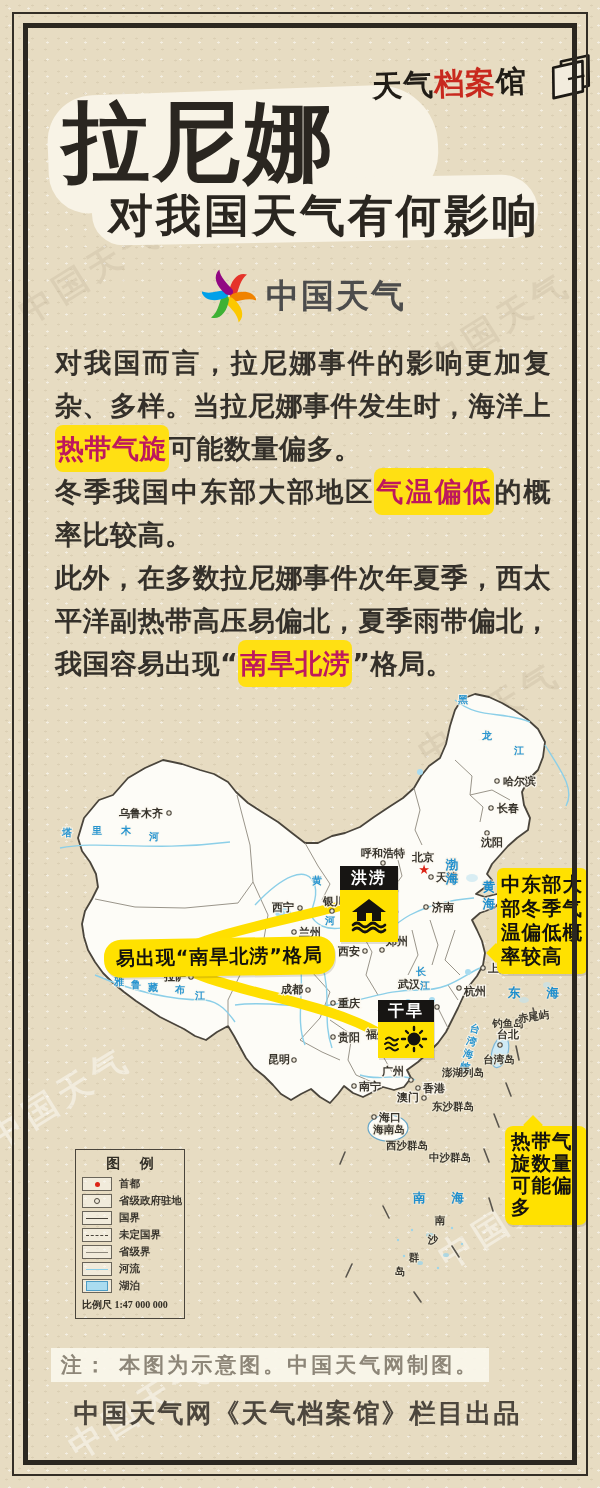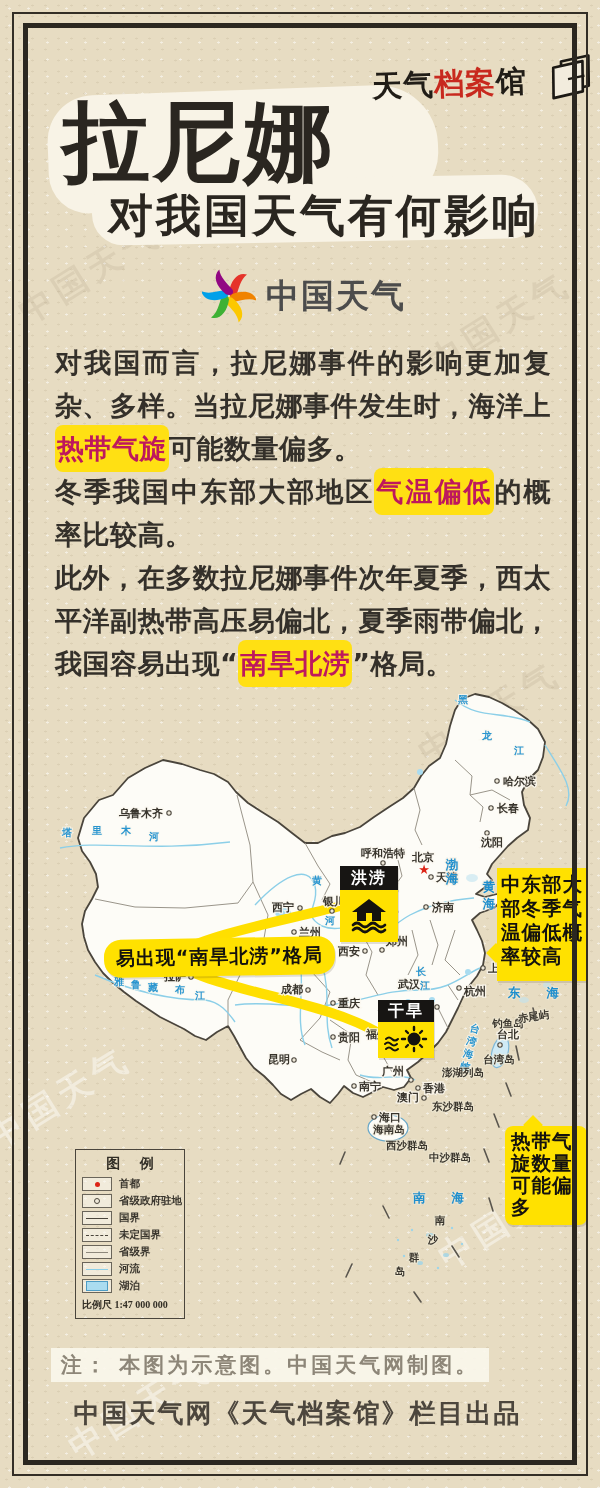--- a/index.html
+++ b/index.html
@@ -324,21 +324,21 @@
             <path d="M25 20 L23 22"></path>
         </g>
       </svg>
     </div>
   </div>
 
 
   <div class="ybox" style="left:104px;top:938px;padding:6px 12px;font-size:19px;border-radius:17px;letter-spacing:1px;transform:rotate(-1deg);">易出现“南旱北涝”格局</div>
 
   <div class="tail" style="left:489px;top:946px;"></div>
-  <div class="ybox" style="left:497px;top:868px;width:84px;padding:5px 2px 12px 4px;font-size:19.5px;line-height:24px;border-radius:0;letter-spacing:1px;">中东部大部冬季气温偏低概率较高</div>
+  <div class="ybox" style="left:497px;top:868px;width:84px;padding:5px 2px 5px 4px;font-size:19.5px;line-height:24px;border-radius:6px;letter-spacing:1px;">中东部大部冬季气温偏低概率较高</div>
 
   <div class="tail" style="left:526px;top:1118px;"></div>
   <div class="ybox" style="left:505px;top:1126px;width:76px;padding:5px 0 6px 6px;font-size:19.5px;line-height:22px;border-radius:8px;letter-spacing:1px;">热带气旋数量可能偏多</div>
 
   <div class="legend">
     <div class="ltitle">图 例</div>
     <div class="lrow">
         <span class="lkey">
           <span class="k-cap"></span>
         </span>

